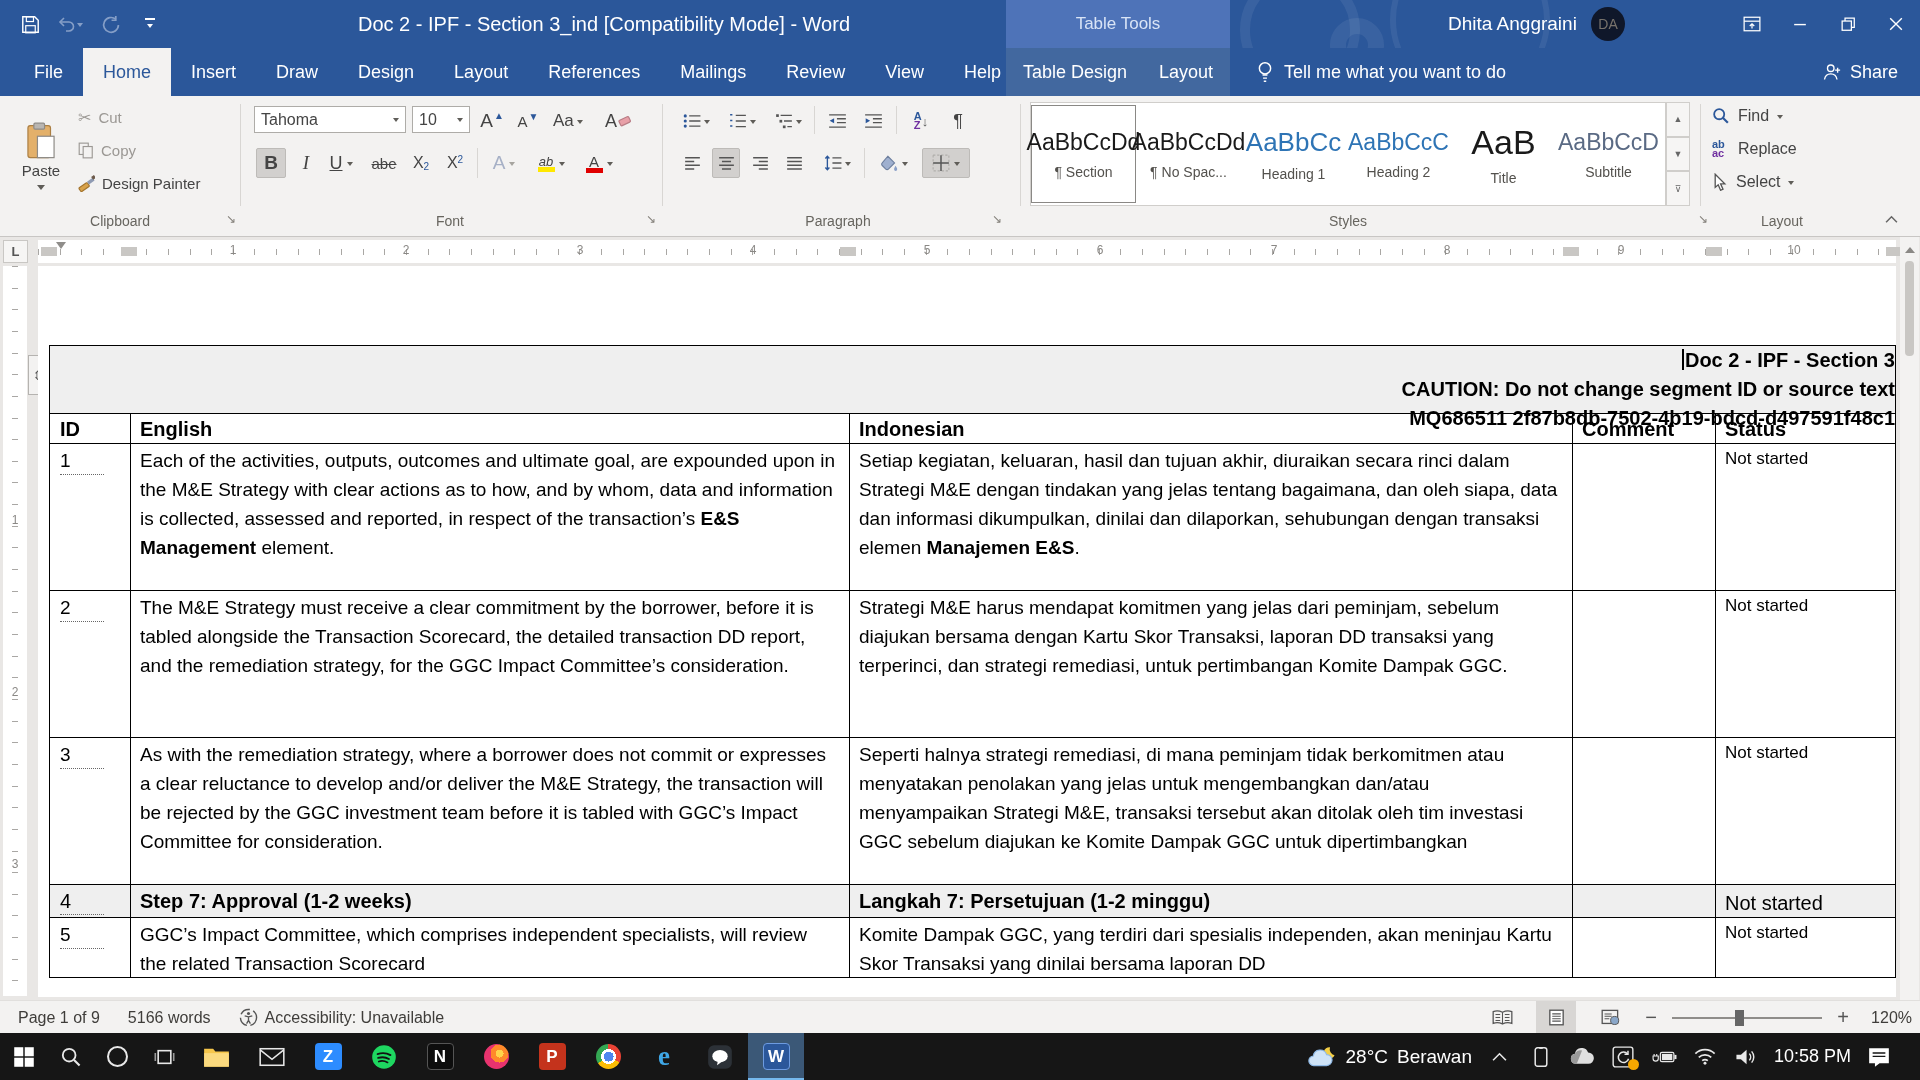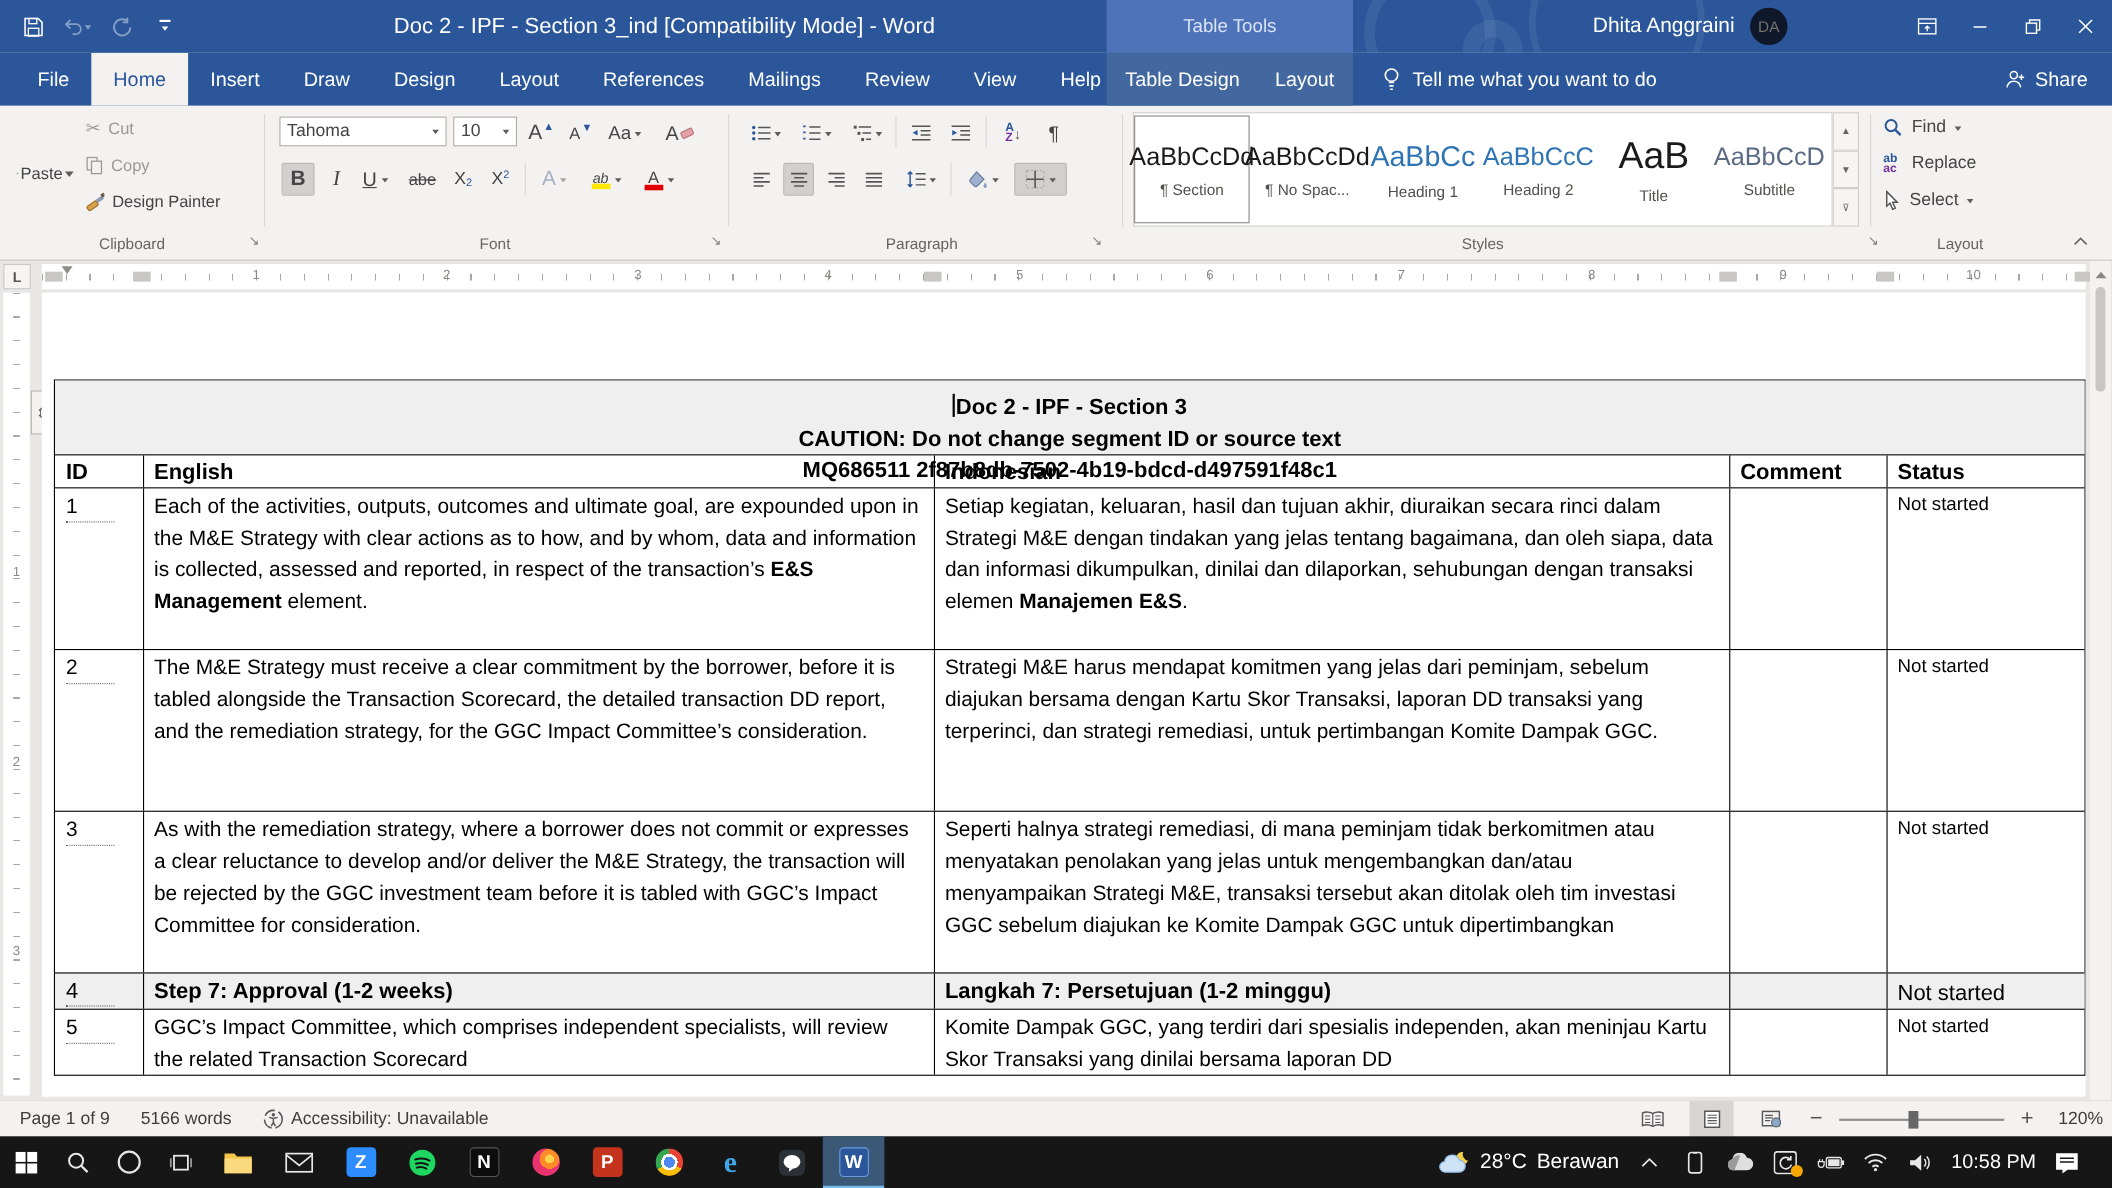--- a/index.html
+++ b/index.html
@@ -38,21 +38,21 @@
 .vsep{position:absolute;top:8px;height:102px;width:1px;background:#d8d6d3}
 .glabel{position:absolute;top:117px;font-size:14px;color:#67655f;transform:translateX(-50%);white-space:nowrap}
 .launch{position:absolute;top:114px;width:18px;height:18px;color:#85827c;font-size:12px;display:flex;align-items:center;justify-content:center;border:1px solid transparent}
 .collapse{position:absolute;right:16px;top:112px;width:26px;height:22px;display:flex;align-items:center;justify-content:center;color:#666}
 .cdn{width:0;height:0;border:4px solid transparent;border-top:5px solid #5f5d58;margin-top:4px;display:inline-block}
 .cdn.sm{border-width:3px;border-top-width:4px}
 .btn{display:flex;align-items:center;justify-content:center;border:1px solid transparent;border-radius:2px}
 .btn.toggled{background:#d2d0ce;border-color:#bdbbb8}
 .gr{color:#9b9894}
 
-.paste{position:absolute;left:14px;top:6px;width:54px;height:104px;display:flex;flex-direction:row;font-size:15px;gap:2px;padding-top:8px}
+.paste{position:absolute;left:14px;top:6px;width:54px;height:104px;display:flex;flex-direction:column;font-size:15px;gap:2px;padding-top:8px}
 .clipcol{position:absolute;left:78px;top:10px;display:flex;flex-direction:column;gap:11px;font-size:15px}
 .clipcol .row{display:flex;align-items:center;gap:7px;height:22px}
 
 .selbox{position:absolute;height:27px;background:#fff;border:1px solid #aeaca8;display:flex;align-items:center;font-size:16px;padding:0 6px;justify-content:space-between}
 .fbtn{position:absolute;top:52px;height:30px;min-width:28px}
 .fr1{top:10px!important}
 .bold-g{font-weight:bold;font-size:19px}
 .ital-g{font-family:'Liberation Serif',serif;font-style:italic;font-size:19px}
 .und-g{text-decoration:underline;font-size:18px}
 .strk-g{text-decoration:line-through;font-size:15px}
@@ -82,21 +82,21 @@
 .rulerv .ticks{position:absolute;top:0;bottom:0;left:9px;width:6px;background:repeating-linear-gradient(180deg,#a9a7a4 0 1px,transparent 1px 21.65px)}
 .vnum{position:absolute;left:0;width:24px;text-align:center;font-size:12px;color:#8a8885}
 .rowhandle{position:absolute;left:28px;top:118px;width:20px;height:40px;background:#f3f2f1;border:1px solid #b5b3b0;color:#555;font-size:13px;display:flex;align-items:center;justify-content:center}
 .page{position:absolute;left:38px;top:29px;width:1858px;height:731px;background:#fff;overflow:hidden}
 .vscroll{position:absolute;right:1px;top:0;width:19px;height:763px;background:#f3f2f1;display:flex;flex-direction:column;align-items:center}
 .varrow{margin-top:5px;width:0;height:0;border:5px solid transparent;border-bottom:6px solid #8a8885}
 .vthumb{margin-top:8px;width:9px;height:95px;background:#c9c7c4;border-radius:4px}
 
 
 .dtable{position:absolute;left:11px;top:79px;width:1847px;border:1px solid #000;font-size:19px;color:#000}
-.hblock{height:67px;background:#efefef;text-align:center;font-weight:bold;font-size:20px;line-height:29px;padding-top:10px}
+.hblock{height:67px;background:#efefef;text-align:right;font-weight:bold;font-size:20px;line-height:29px;padding-top:0}
 .tcaret{display:inline-block;width:2px;height:21px;background:#000;vertical-align:-3px;margin-right:1px}
 .trow{display:grid;grid-template-columns:80px 719px 723px 143px 180px;border-top:1px solid #000}
 .td{border-left:1px solid #000;padding:2px 14px 0 9px;line-height:29px;overflow:hidden}
 .td:first-child{border-left:none;padding-left:10px}
 .chead{height:30px;font-weight:bold;font-size:20px}
 .chead .td{line-height:26px}
 .r1,.r2,.r3{height:147px}
 .r4{height:33px;background:#efefef}
 .r4 .td{font-weight:bold;font-size:20px;line-height:29px}
 .r5{height:60px}

